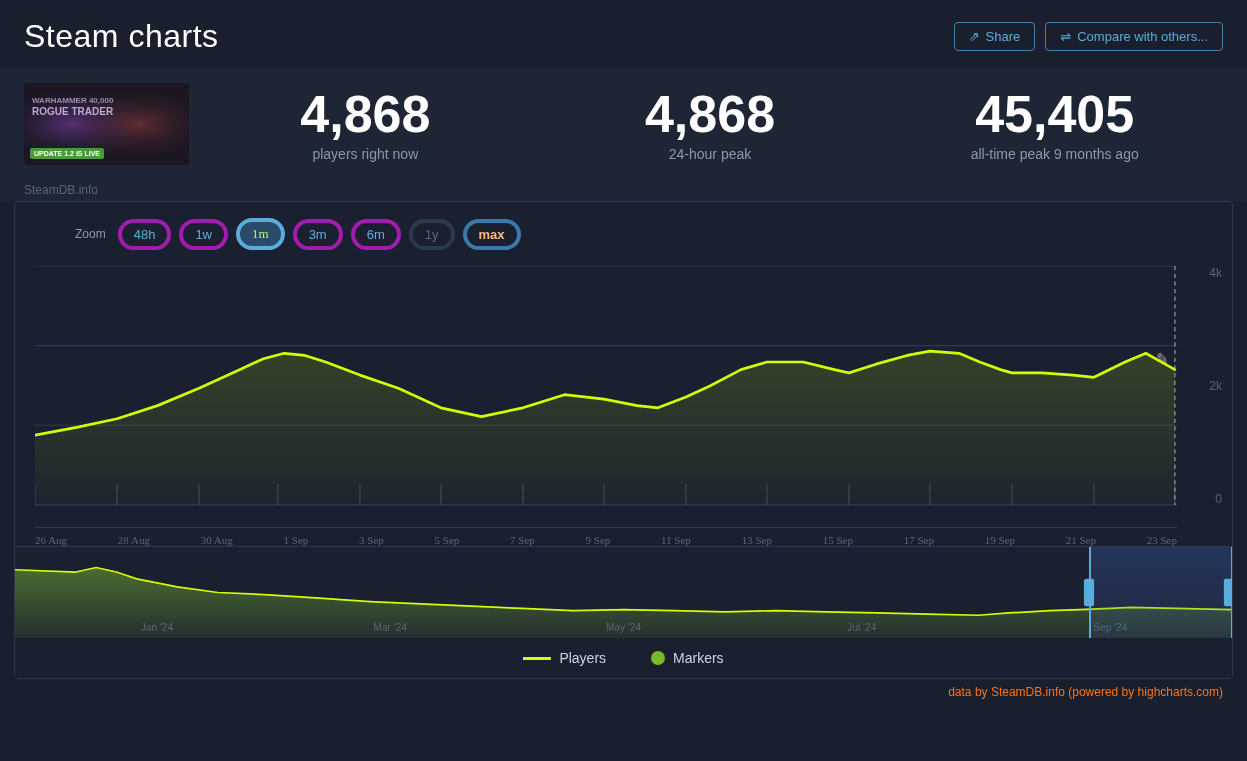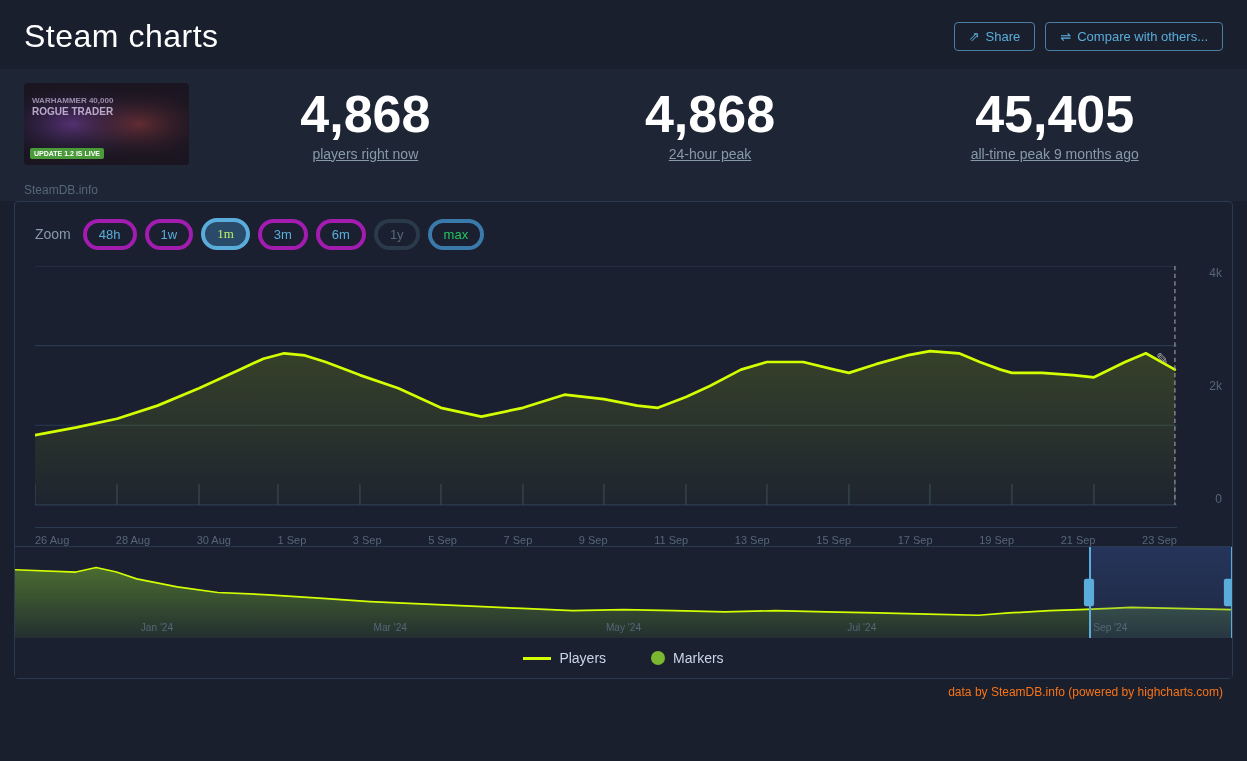--- a/index.html
+++ b/index.html
@@ -95,21 +95,20 @@
       font-size: 52px;
       font-weight: 700;
       color: #ffffff;
       line-height: 1.1;
     }
 
     .stat-label {
       font-size: 14px;
       color: #8899aa;
       margin-top: 2px;
-      text-decoration: underline;
     }
 
     .steamdb-credit {
       text-align: left;
       padding: 4px 24px;
       font-size: 12px;
       color: #556677;
       background: #1e2535;
     }
 
@@ -122,23 +121,24 @@
     }
 
     .zoom-controls {
       display: flex;
       align-items: center;
       gap: 8px;
       padding: 0 20px 16px 20px;
     }
 
     .zoom-label {
-      font-size: 14px;
+      font-size: 12px;
       color: #8899aa;
       margin-right: 4px;
+      margin-left: 40px;
     }
 
     .zoom-btn {
       background: transparent;
       border: 4px solid #a21caf;
       color: #5aadda;
       border-radius: 20px;
       padding: 4px 12px;
       font-size: 13px;
       cursor: pointer;
@@ -152,22 +152,23 @@
       color: #bef264;
       font-family: Liberation Serif, serif;
     }
 
     .zoom-btn.muted {
       color: #556677;
       border-color: #2a3a4a;
     }
 
     .zoom-btn.highlight {
-      color: #22c55e;
+      color: #fdba74;
       border-color: #3a7aaa;
+      font-weight: bold;
     }
 
     .main-chart-area {
       position: relative;
       height: 280px;
       padding: 0 60px 0 20px;
     }
 
     .chart-y-labels {
       position: absolute;
@@ -204,20 +205,21 @@
       display: flex;
       justify-content: space-between;
       padding: 6px 0 0 0;
       border-top: 1px solid #2a3a50;
     }
 
     .chart-x-label {
       font-size: 11px;
       color: #556677;
       text-align: left;
+      font-family: Liberation Serif, serif;
     }
 
     .mini-chart-area {
       height: 92px;
       background: #1a2030;
       position: relative;
       border-top: 1px solid #2a3a50;
       overflow: hidden;
     }
 

